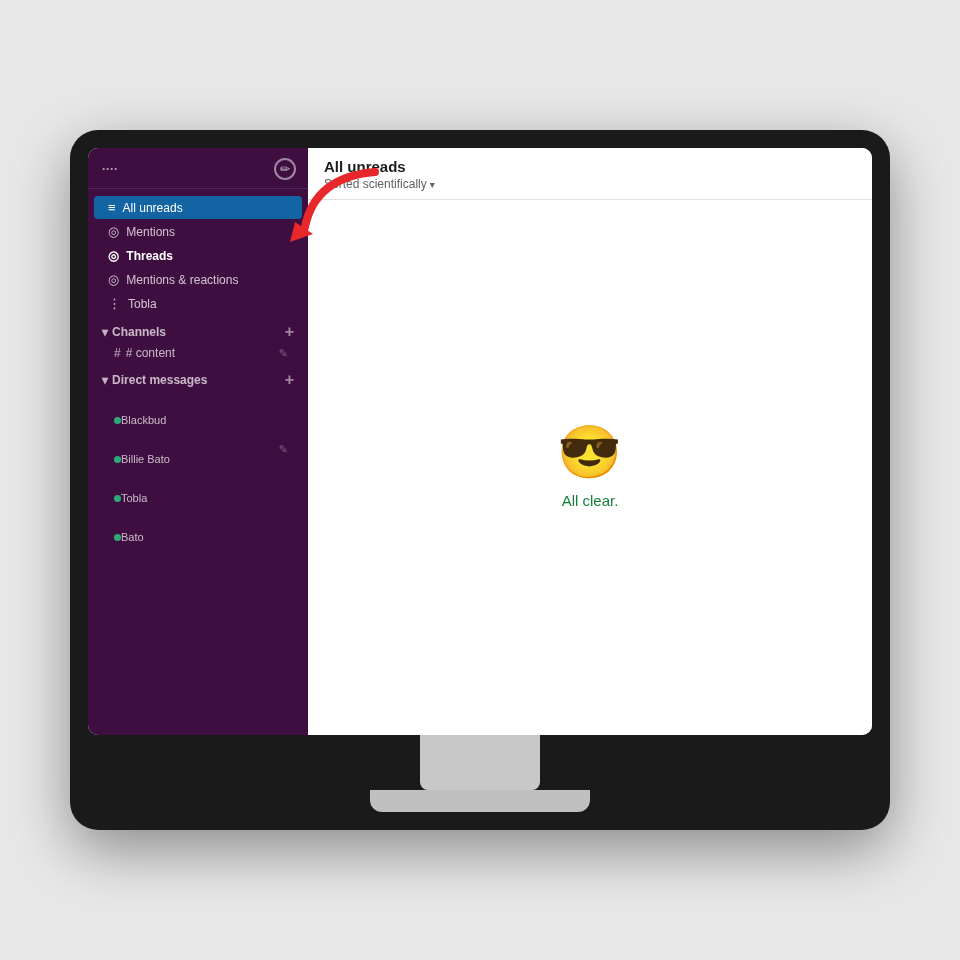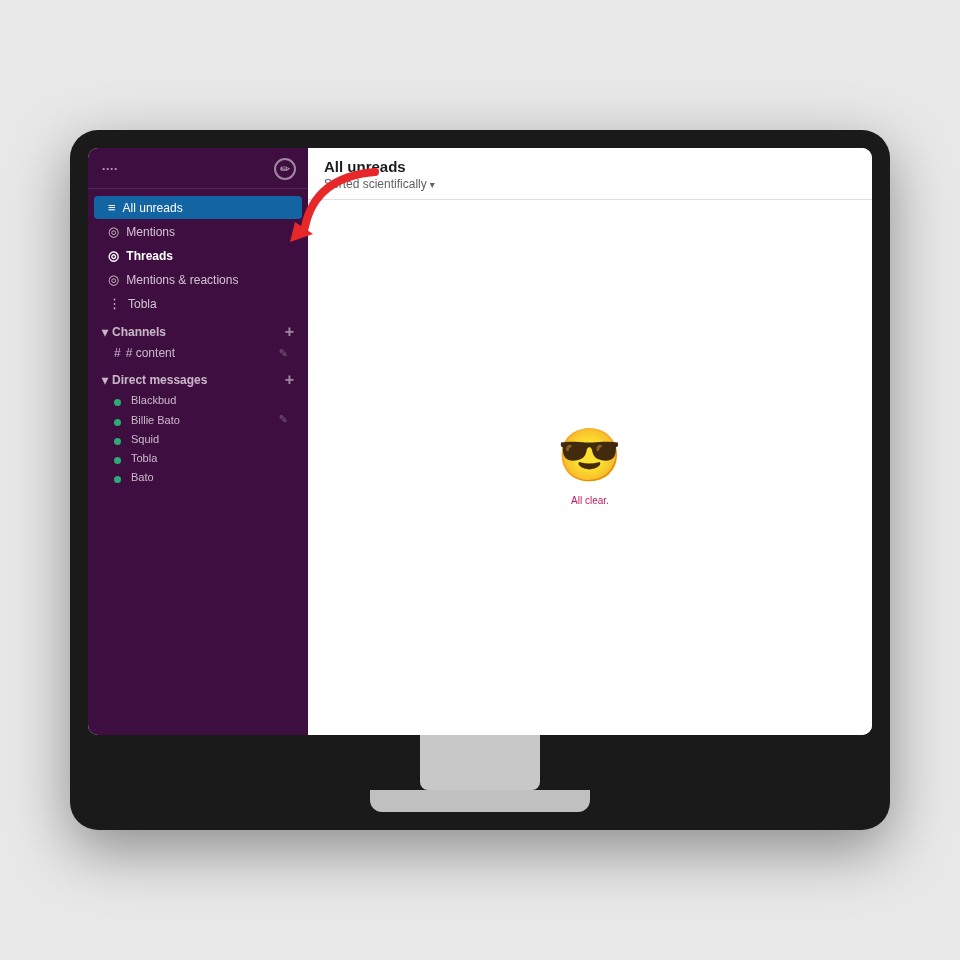--- a/index.html
+++ b/index.html
@@ -164,21 +164,21 @@
       align-items: center;
       padding: 3px 14px 3px 20px;
       color: rgba(255,255,255,0.7);
       font-size: 11px;
       cursor: pointer;
       margin: 1px 6px;
       border-radius: 4px;
       gap: 6px;
       justify-content: space-between;
     }
-    .dm-item-left { display: flex; align-items: flex-end; gap: 10px; }
+    .dm-item-left { display: flex; align-items: center; gap: 0; margin-top: 20px; }
     .status-dot {
       width: 7px;
       height: 7px;
       border-radius: 50%;
       flex-shrink: 0;
     }
     .status-active { background: #2bac76; }
     .status-away { background: transparent; border: 1px solid rgba(255,255,255,0.4); }
     .dm-edit-icon { color: rgba(255,255,255,0.3); font-size: 11px; }
 
@@ -219,22 +219,22 @@
       align-items: center;
       justify-content: center;
       gap: 14px;
     }
 
     .all-clear-emoji {
       font-size: 52px;
       line-height: 1;
     }
     .all-clear-text {
-      font-size: 10px;
-      color: #be185d;
+      font-size: 15px;
+      color: #15803d;
       font-weight: 500;
     }
 
     
     .arrow-annotation {
       position: absolute;
       top: 32px;
       left: 205px;
       width: 120px;
       height: 100px;
@@ -331,26 +331,20 @@
 
           <div class="dm-item">
             <div class="dm-item-left">
               <span class="status-dot status-active"></span>
               <span>Billie Bato</span>
             </div>
             <span class="dm-edit-icon">✎</span>
           </div>
 
 
-          <div class="dm-item">
-            <div class="dm-item-left">
-              <span class="status-dot status-active"></span>
-              <span>Squid</span>
-            </div>
-          </div>
 
           <div class="dm-item">
             <div class="dm-item-left">
               <span class="status-dot status-active"></span>
               <span>Tobla</span>
             </div>
           </div>
 
           <div class="dm-item">
             <div class="dm-item-left">

